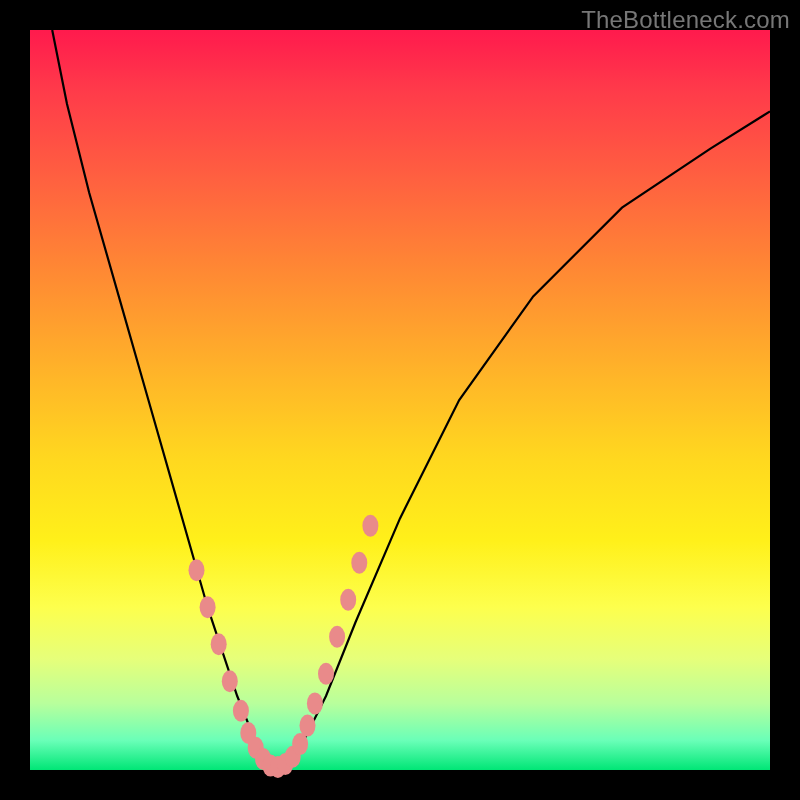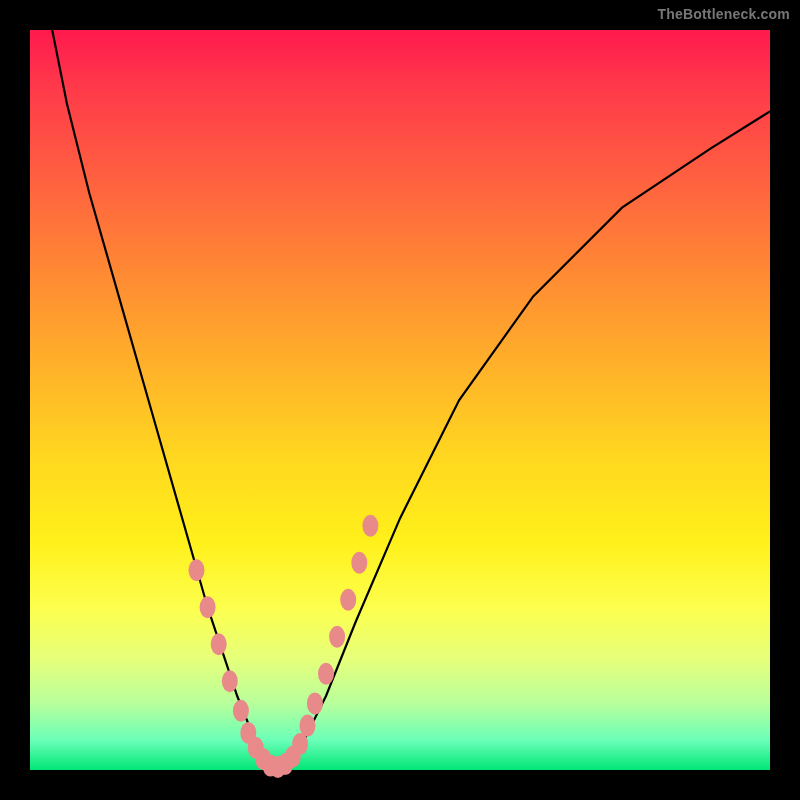--- a/index.html
+++ b/index.html
@@ -35,22 +35,22 @@
       #e6ff7a 85%,
       #b8ff9c 91%,
       #6affb8 96%,
       #00e676 100%);
   }
   .watermark {
     position: absolute;
     top: 6px;
     right: 10px;
     color: #777;
-    font-size: 14px;
-    font-weight: 700;
+    font-size: 24px;
+    font-weight: 400;
     letter-spacing: 0.2px;
     user-select: none;
   }
   svg.curve {
     position: absolute;
     left: 0;
     top: 0;
     width: 740px;
     height: 740px;
     overflow: visible;

